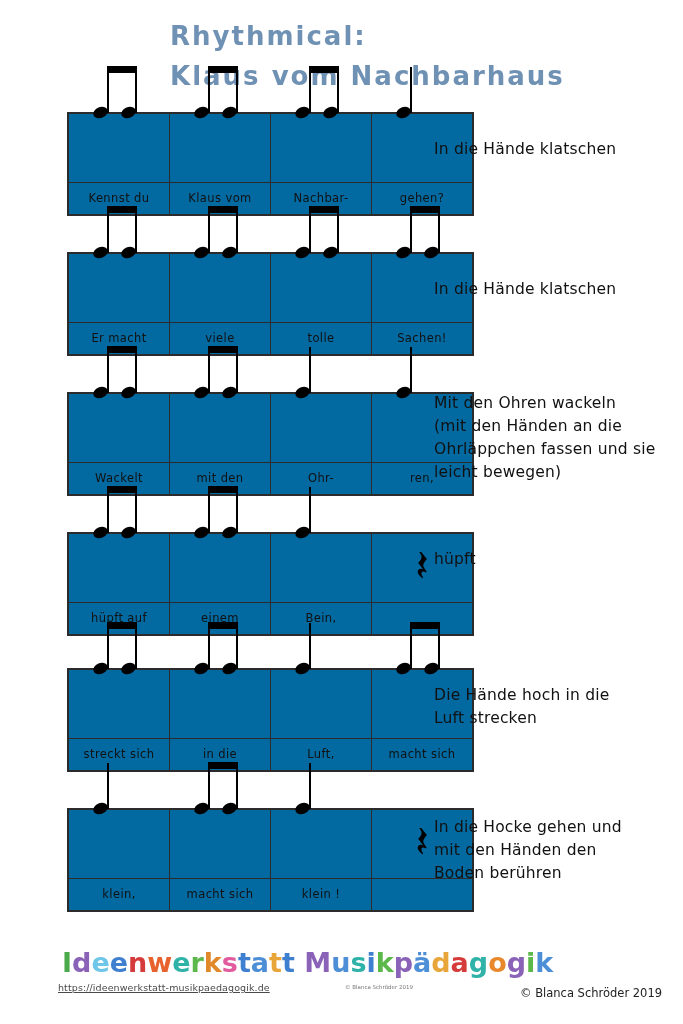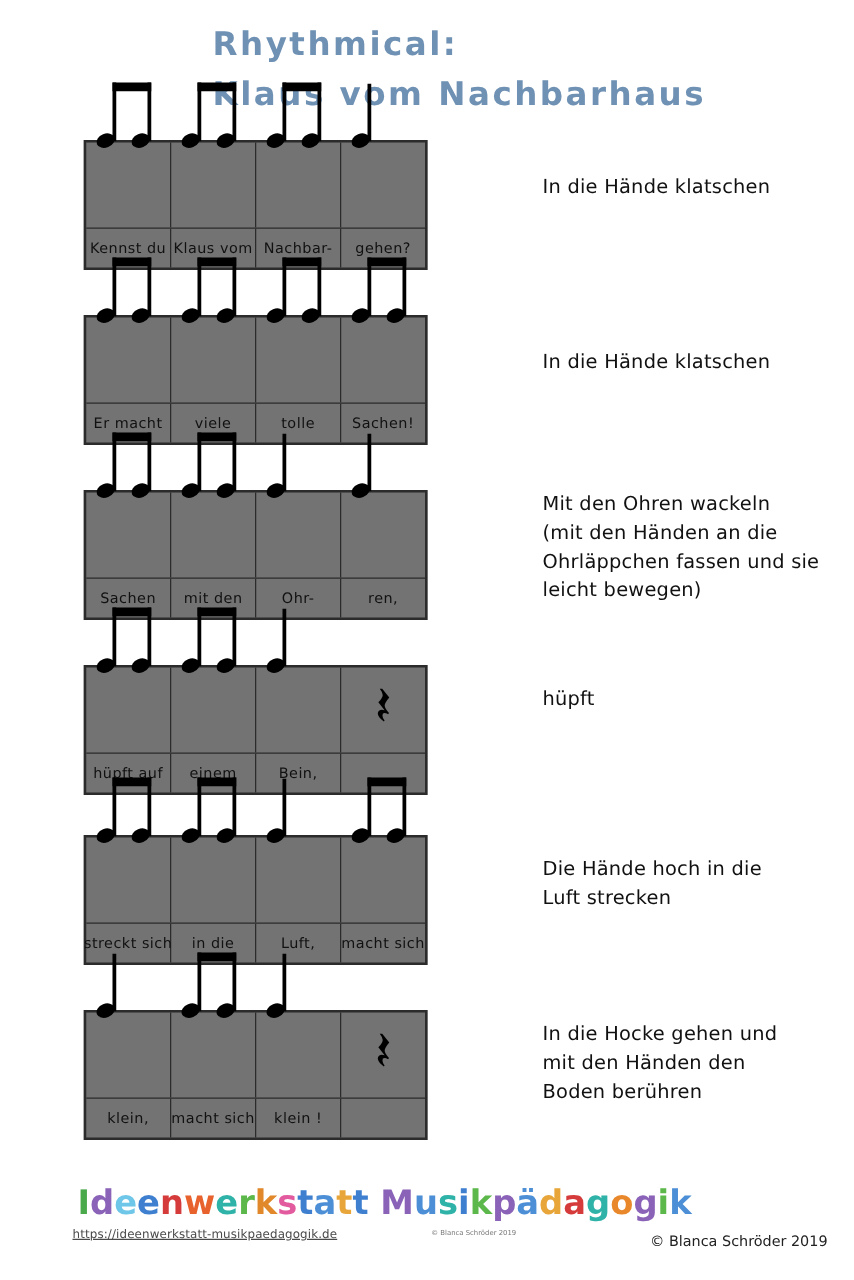--- a/index.html
+++ b/index.html
@@ -32,23 +32,23 @@
     margin-left: 35px;
   }
 
   
   #rows { position: absolute; left:0; top:0; width:683px; height:1024px; }
   .rhythm-row { position: absolute; left: 0; width: 683px; }
 
   .rhythm-table {
     position: absolute;
     left: 67px;
-    width: 275px;
+    width: 407px;
     border: 2px solid #2b2b2b;
-    background: #737373;
+    background: #0369a1;
   }
   .note-strip, .lyric-strip { display: flex; width: 100%; }
   .note-strip { height: 68px; }
   .lyric-strip { height: 32px; border-top: 1.6px solid #2b2b2b; }
 
   .note-cell, .lyric-cell {
     flex: 1 1 0;
     min-width: 0;
     border-right: 1.6px solid #2b2b2b;
     display: flex;
@@ -258,21 +258,21 @@
           </div>
           <div class="note-cell">
             <span class="glyph"><span class="quarter"><span class="head"></span><span class="stem"></span></span></span>
           </div>
           <div class="note-cell">
             <span class="glyph"><span class="quarter"><span class="head"></span><span class="stem"></span></span></span>
           </div>
         </div>
         <div class="lyric-strip">
           <div class="lyric-cell">
-            <span>Sachen</span>
+            <span>Wackelt</span>
           </div>
           <div class="lyric-cell">
             <span>mit den</span>
           </div>
           <div class="lyric-cell">
             <span>Ohr-</span>
           </div>
           <div class="lyric-cell">
             <span>ren,</span>
           </div>

